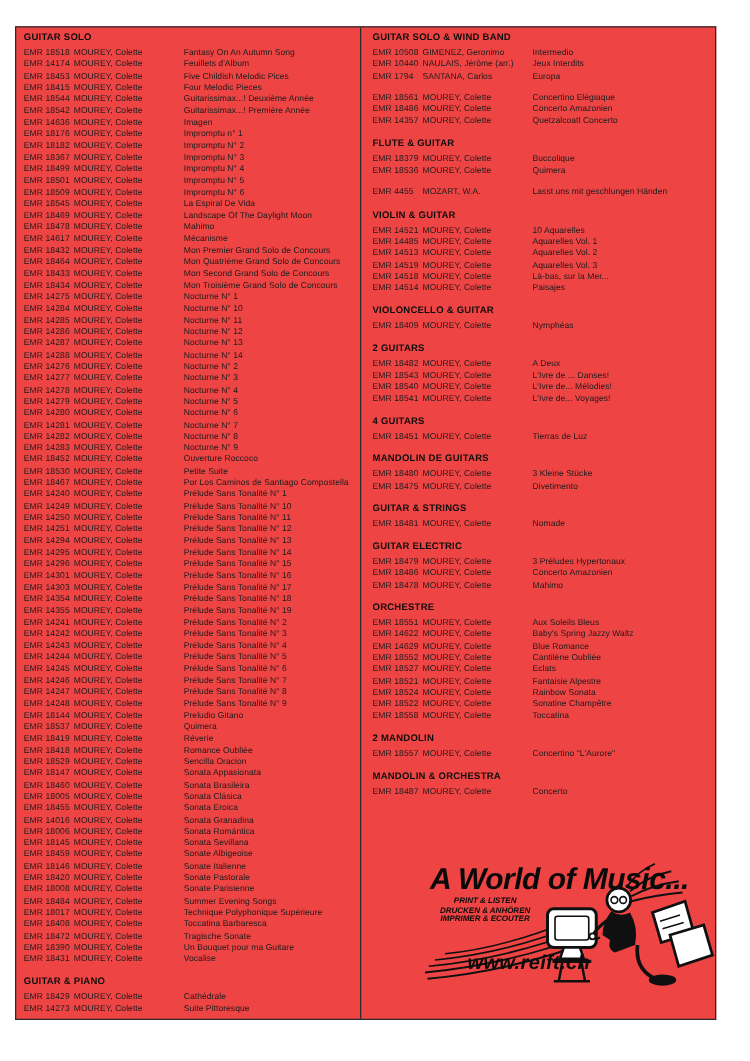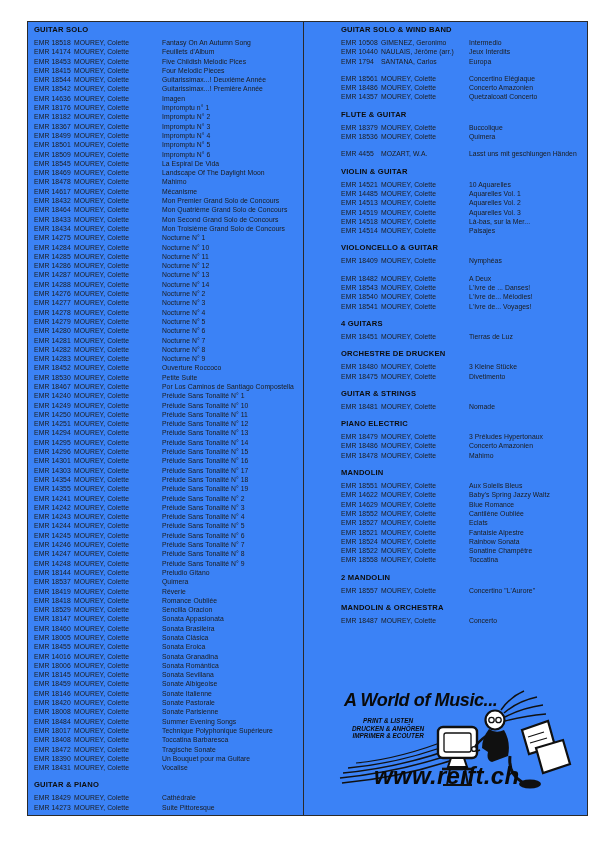--- a/index.html
+++ b/index.html
@@ -1,36 +1,36 @@
 <!DOCTYPE html>
 <html><head>
 <meta charset="utf-8">
 <style>
   html,body { margin:0; padding:0; background:#ffffff; }
   body { width:600px; height:849px; font-family:"Liberation Sans", sans-serif; color:#141414; }
   .page { position:relative; width:600px; height:849px; background:#fff; overflow:hidden; }
-  .outer-box { position:absolute; left:27px; top:21px; width:561px; height:795px; border:1.4px solid #2a2a2a; box-sizing:border-box; background:#3b82f6; }
+  .outer-box { position:absolute; left:12px; top:21px; width:561px; height:795px; border:1.4px solid #2a2a2a; box-sizing:border-box; background:#ef4444; }
   .divider { position:absolute; left:275px; top:0; bottom:0; width:1.4px; background:#2a2a2a; }
   .col { position:absolute; top:0; box-sizing:border-box; }
   .col.left  { left:0;  width:275px; padding:3px 2px 0 6px; }
-  .col.right { left:277px; width:281px; padding:3px 2px 0 8px;margin-left:28px; }
+  .col.right { left:277px; width:281px; padding:3px 2px 0 8px; }
   .section { margin:0 0 8px 0; }
   .section-header { font-weight:bold; font-size:7.6px; line-height:9px; letter-spacing:.2px; margin:0 0 4px 0; color:#0d0d0d; }
   .section + .section { margin-top:8px; }
   .row { display:grid; grid-template-columns:40px 88px auto; font-size:6.8px; line-height:9.3px; white-space:nowrap; color:#1b1b1b; }
   .row .ref { letter-spacing:.1px; }
   .row .composer { letter-spacing:.05px; }
   .row .title { letter-spacing:.05px; }
 
   
   .logo { position:absolute; left:338px; top:690px; width:238px; height:106px; }
   .logo-art { position:absolute; left:0; top:0; width:238px; height:106px; }
-  .logo-title { position:absolute; left:6px; top:0px; font-size:18px; font-weight:bold; font-style:italic; letter-spacing:-.4px; color:#0a0a0a; white-space:nowrap; }
+  .logo-title { position:absolute; left:6px; top:0px; font-size:24px; font-weight:bold; font-style:italic; letter-spacing:-.4px; color:#0a0a0a; white-space:nowrap; }
   .logo-taglines { position:absolute; left:14px; top:27px; font-size:6.4px; font-weight:bold; font-style:italic; line-height:7.6px; text-align:center; color:#0a0a0a; }
-  .logo-url { position:absolute; left:36px; top:72px; font-size:24px; font-weight:bold; font-style:italic; letter-spacing:.3px; color:#0a0a0a; white-space:nowrap; }
+  .logo-url { position:absolute; left:36px; top:72px; font-size:16px; font-weight:bold; font-style:italic; letter-spacing:.3px; color:#0a0a0a; white-space:nowrap; }
 </style>
 </head>
 <body>
 
 <div class="page">
   <div class="outer-box">
     <div class="col left" id="left-col">
         <div class="section">
           <div class="section-header">GUITAR SOLO</div>
           <div>
@@ -551,20 +551,21 @@
           <div class="section-header">VIOLONCELLO &amp; GUITAR</div>
           <div>
             <div class="row">
               <span class="ref">EMR 18409</span>
               <span class="composer">MOUREY, Colette</span>
               <span class="title">Nymphéas</span>
             </div>
           </div>
         </div>
         <div class="section">
+          <div class="section-header">2 GUITARS</div>
           <div>
             <div class="row">
               <span class="ref">EMR 18482</span>
               <span class="composer">MOUREY, Colette</span>
               <span class="title">A Deux</span>
             </div>
             <div class="row">
               <span class="ref">EMR 18543</span>
               <span class="composer">MOUREY, Colette</span>
               <span class="title">L'Ivre de ... Danses!</span>
@@ -585,21 +586,21 @@
           <div class="section-header">4 GUITARS</div>
           <div>
             <div class="row">
               <span class="ref">EMR 18451</span>
               <span class="composer">MOUREY, Colette</span>
               <span class="title">Tierras de Luz</span>
             </div>
           </div>
         </div>
         <div class="section">
-          <div class="section-header">ORCHESTRE DE DRUCKEN</div>
+          <div class="section-header">MANDOLIN DE GUITARS</div>
           <div>
             <div class="row">
               <span class="ref">EMR 18480</span>
               <span class="composer">MOUREY, Colette</span>
               <span class="title">3 Kleine Stücke</span>
             </div>
             <div class="row">
               <span class="ref">EMR 18475</span>
               <span class="composer">MOUREY, Colette</span>
               <span class="title">Divetimento</span>
@@ -610,41 +611,41 @@
           <div class="section-header">GUITAR &amp; STRINGS</div>
           <div>
             <div class="row">
               <span class="ref">EMR 18481</span>
               <span class="composer">MOUREY, Colette</span>
               <span class="title">Nomade</span>
             </div>
           </div>
         </div>
         <div class="section">
-          <div class="section-header">PIANO ELECTRIC</div>
+          <div class="section-header">GUITAR ELECTRIC</div>
           <div>
             <div class="row">
               <span class="ref">EMR 18479</span>
               <span class="composer">MOUREY, Colette</span>
               <span class="title">3 Préludes Hypertonaux</span>
             </div>
             <div class="row">
               <span class="ref">EMR 18486</span>
               <span class="composer">MOUREY, Colette</span>
               <span class="title">Concerto Amazonien</span>
             </div>
             <div class="row">
               <span class="ref">EMR 18478</span>
               <span class="composer">MOUREY, Colette</span>
               <span class="title">Mahimo</span>
             </div>
           </div>
         </div>
         <div class="section">
-          <div class="section-header">MANDOLIN</div>
+          <div class="section-header">ORCHESTRE</div>
           <div>
             <div class="row">
               <span class="ref">EMR 18551</span>
               <span class="composer">MOUREY, Colette</span>
               <span class="title">Aux Soleils Bleus</span>
             </div>
             <div class="row">
               <span class="ref">EMR 14622</span>
               <span class="composer">MOUREY, Colette</span>
               <span class="title">Baby's Spring Jazzy Waltz</span>

